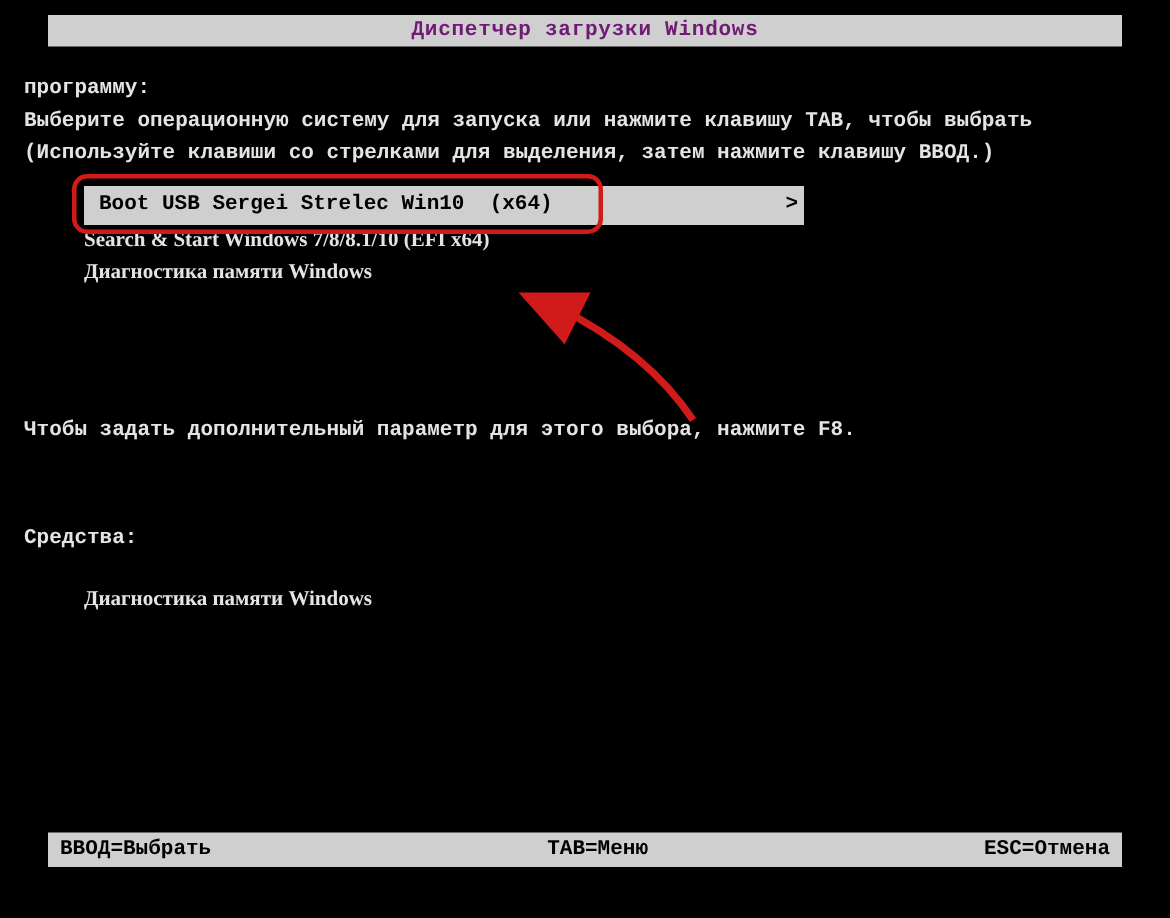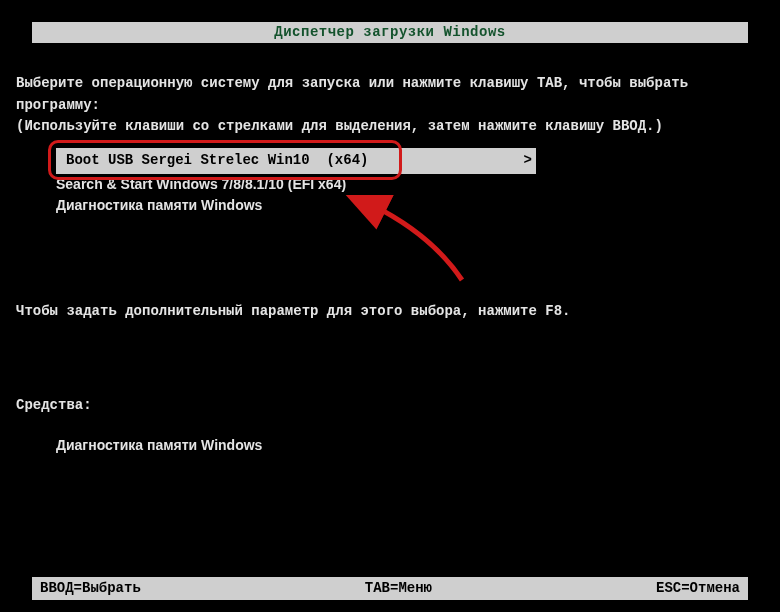--- a/index.html
+++ b/index.html
@@ -24,36 +24,36 @@
     right: 10px;
     top: 8px;
     bottom: 8px;
     font-family: "Consolas", "Courier New", monospace;
     font-size: 14px;
     font-weight: bold;
     color: #e4e4e4;
   }
   .title-bar {
     background: #cfcfcf;
-    color: #14532d;
+    color: #701a75;
     text-align: center;
     padding: 2px 0 3px 0;
     letter-spacing: 0.5px;
-    margin: 12px 20px;
+    margin: 0 20px;
   }
   .content {
     padding: 18px 4px 0 4px;
     line-height: 1.55;
   }
   .boot-list {
     margin: 10px 0 0 40px;
   }
   .boot-row {
     white-space: pre;
-    font-family: Liberation Sans, sans-serif;
+    font-family: Liberation Serif, serif;
   }
   .selected-wrap {
     position: relative;
     display: inline-block;
   }
   .selected {
     display: inline-block;
     background: #cfcfcf;
     color: #000;
     padding: 2px 0 2px 10px;
@@ -77,30 +77,30 @@
     height: 34px;
     border: 3px solid #d11a1a;
     border-radius: 10px;
     pointer-events: none;
     z-index: 5;
   }
   .extra-text {
     margin-top: 84px;
   }
   .tools-title {
-    margin-top: 72px;
+    margin-top: 50px;
   }
   .tools-list {
     margin: 18px 0 0 40px;
   }
   .footer-bar {
     position: absolute;
     left: 20px;
     right: 20px;
-    bottom: 2px;
+    bottom: 24px;
     background: #cfcfcf;
     color: #000;
     padding: 3px 8px 4px 8px;
     display: flex;
     justify-content: space-between;
     white-space: pre;
   }
   .arrow-svg {
     position: absolute;
     left: 300px;
@@ -114,22 +114,22 @@
 </head>
 <body>
 
 <div class="frame">
   <div class="screen">
 
     <div class="title-bar">Диспетчер загрузки Windows</div>
 
     <div class="content">
 
+      <div>программу:</div>
       <div>Выберите операционную систему для запуска или нажмите клавишу TAB, чтобы выбрать</div>
-      <div>программу:</div>
       <div>(Используйте клавиши со стрелками для выделения, затем нажмите клавишу ВВОД.)</div>
 
       <div class="boot-list">
 
         <div class="selected-wrap">
           <span class="selected"><span>Boot USB Sergei Strelec Win10  (x64)</span><span class="caret">&gt;</span></span>
           <div class="highlight-ring"></div>
         </div>
 
         <div class="boot-row">Search &amp; Start Windows 7/8/8.1/10 (EFI x64)</div>

